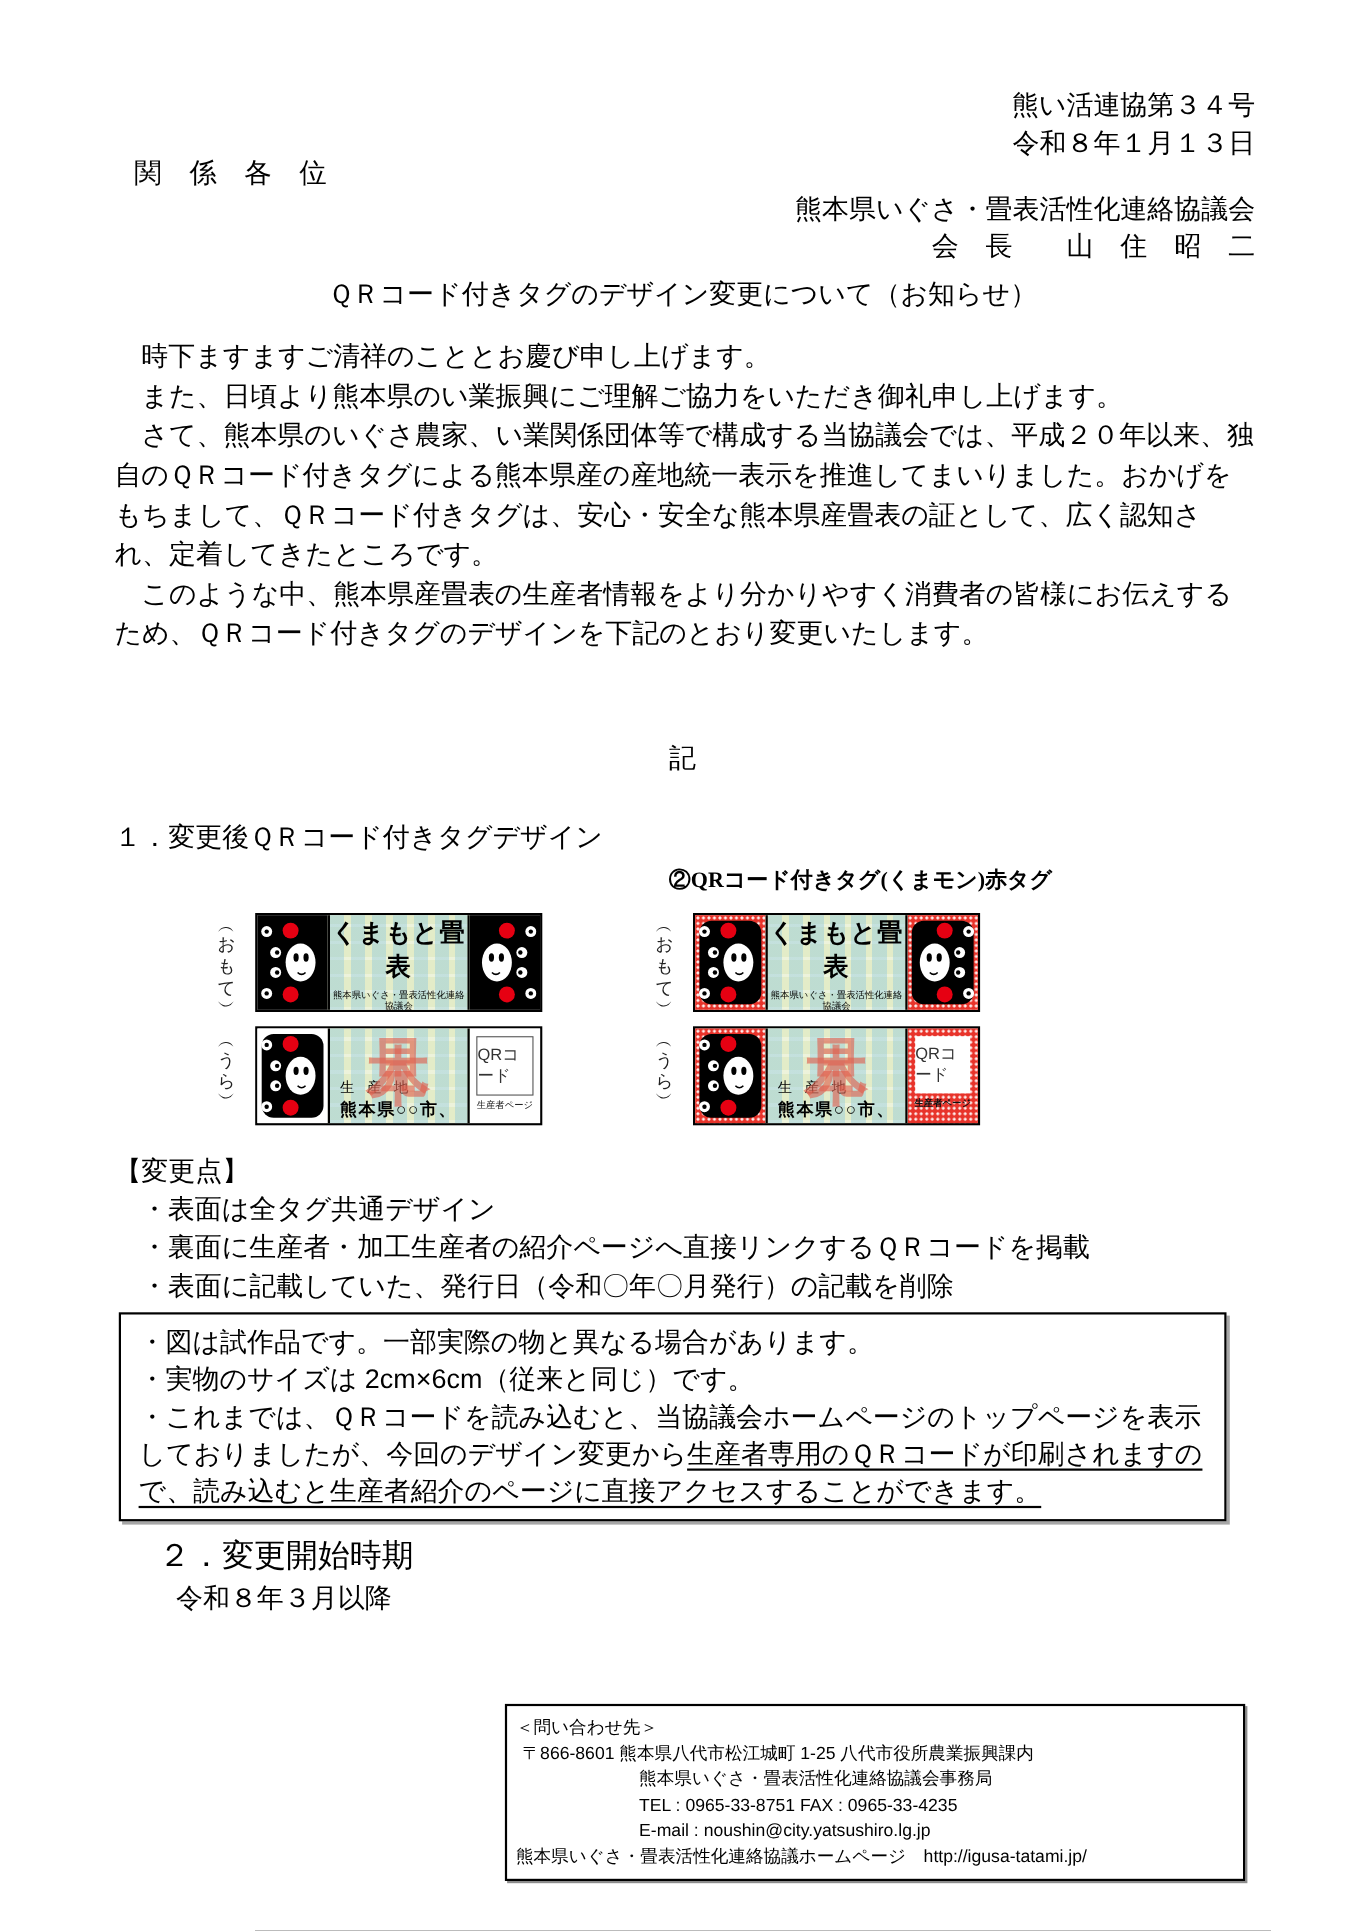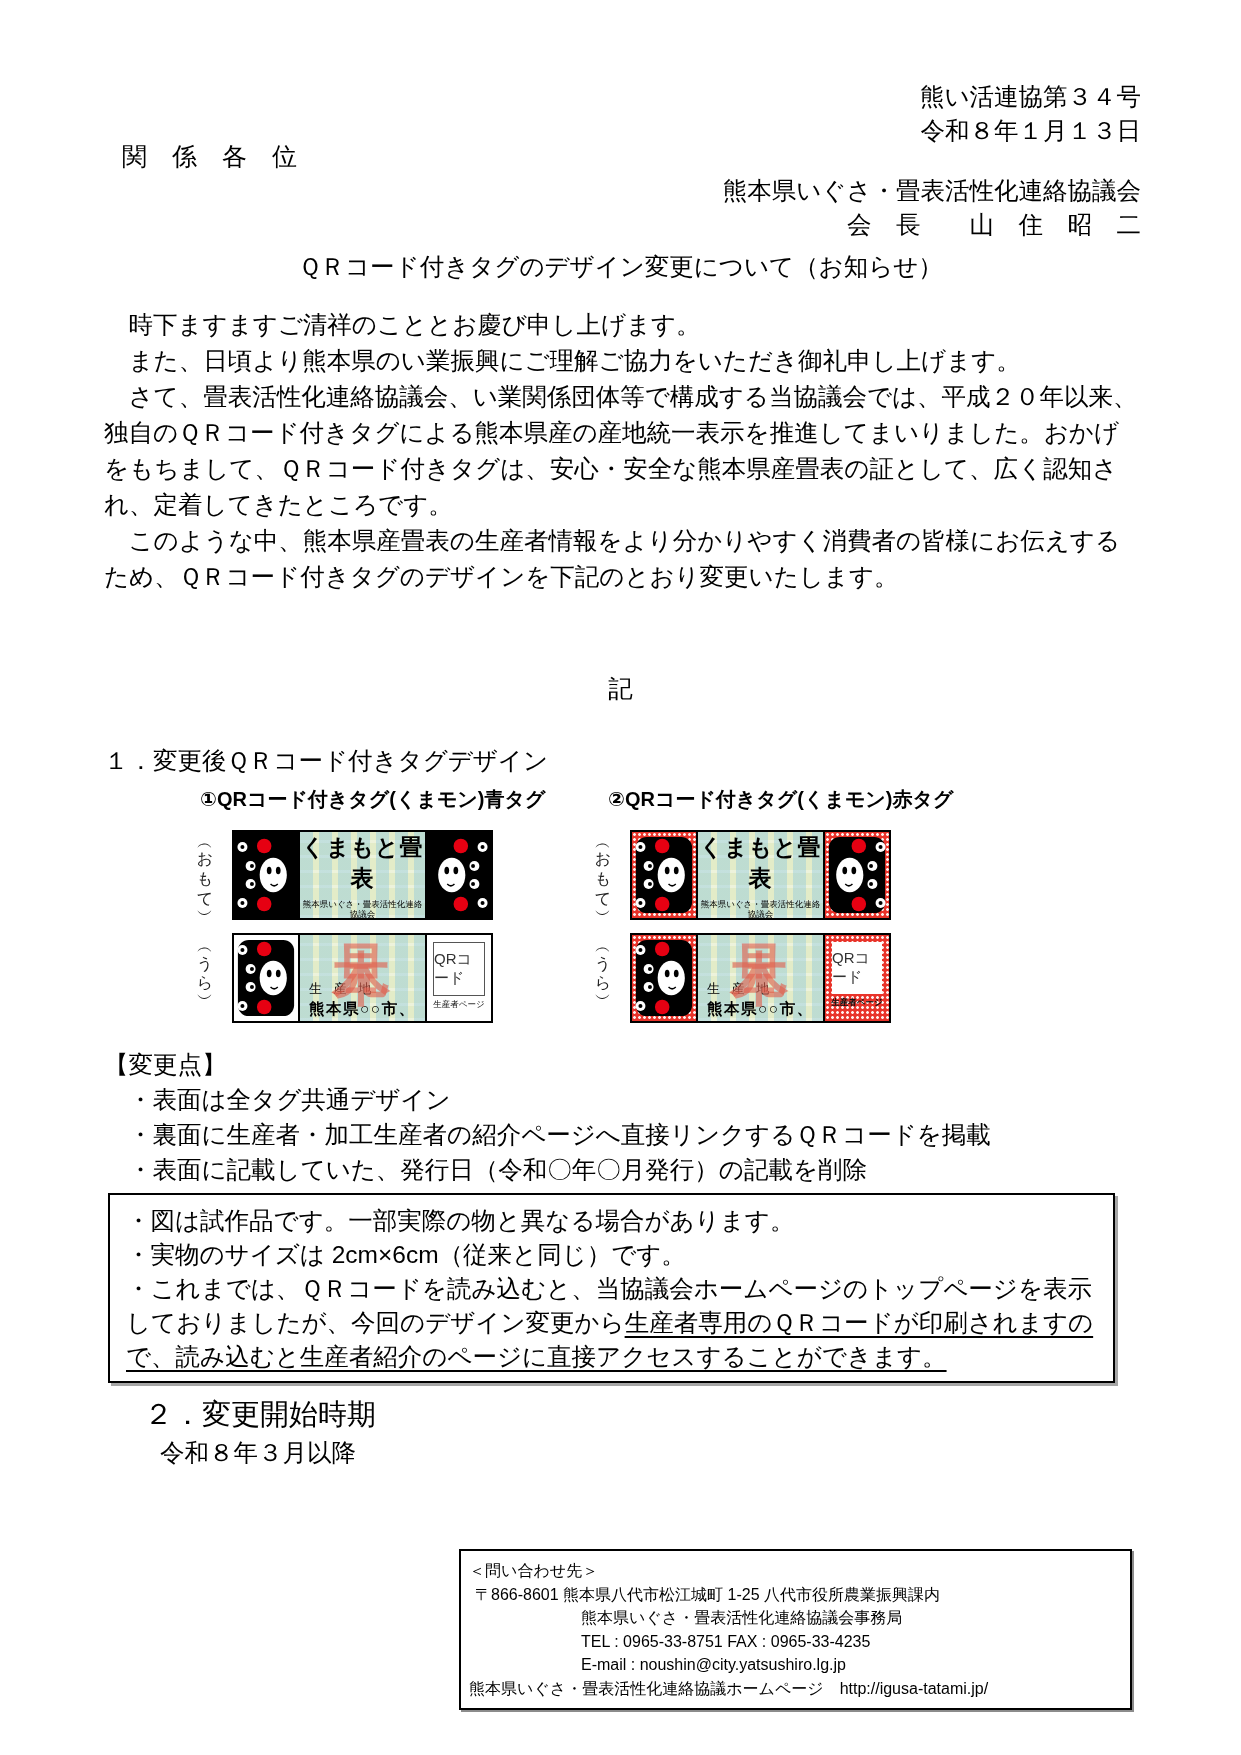--- a/index.html
+++ b/index.html
@@ -19,21 +19,21 @@
   .title { left:0; right:0; top:250px; text-align:center; font-size:24.5px; }
 
   .body-block { left:104px; top:307px; width:1036px; font-size:24.5px; line-height:36px; }
   .body-block p { margin:0; }
 
   .ki { left:0; right:0; top:672px; text-align:center; font-size:24.5px; }
 
   .sec1-heading { left:104px; top:744px; font-size:24.5px; }
   .tag-caption { top:786px; font-size:20px; font-weight:bold; }
   .tag-caption.blue-cap { left:200px; }
-  .tag-caption.red-cap  { left:608px; }
+  .tag-caption.red-cap  { left:608px;font-family:Liberation Serif, serif; }
 
   
   .tag-pair { position:absolute; top:830px; width:310px; height:196px; }
   .tag-pair.bluep { left:190px; }
   .tag-pair.redp  { left:588px; }
 
   .side-label {
     position:absolute; left:4px; writing-mode:vertical-rl;
     font-size:16px; letter-spacing:2px; color:#222;
   }
@@ -153,28 +153,27 @@
   <div class="abs org-block">
     <div>熊本県いぐさ・畳表活性化連絡協議会</div>
     <div>会　長　　山　住　昭　二</div>
   </div>
 
   <div class="abs title">ＱＲコード付きタグのデザイン変更について（お知らせ）</div>
 
   <div class="abs body-block">
     <p>　時下ますますご清祥のこととお慶び申し上げます。</p>
     <p>　また、日頃より熊本県のい業振興にご理解ご協力をいただき御礼申し上げます。</p>
-    <p>　さて、畳表活性化連絡協議会、い業関係団体等で構成する当協議会では、平成２０年以来、独自のＱＲコード付きタグによる熊本県産の産地統一表示を推進してまいりました。おかげをもちまして、ＱＲコード付きタグは、安心・安全な熊本県産畳表の証として、広く認知され、定着してきたところです。</p>
+    <p>　さて、熊本県のいぐさ農家、い業関係団体等で構成する当協議会では、平成２０年以来、独自のＱＲコード付きタグによる熊本県産の産地統一表示を推進してまいりました。おかげをもちまして、ＱＲコード付きタグは、安心・安全な熊本県産畳表の証として、広く認知され、定着してきたところです。</p>
     <p>　このような中、熊本県産畳表の生産者情報をより分かりやすく消費者の皆様にお伝えするため、ＱＲコード付きタグのデザインを下記のとおり変更いたします。</p>
   </div>
 
   <div class="abs ki">記</div>
 
   <div class="abs sec1-heading">１．変更後ＱＲコード付きタグデザイン</div>
-  <div class="abs tag-caption blue-cap">①QRコード付きタグ(くまモン)青タグ</div>
   <div class="abs tag-caption red-cap">②QRコード付きタグ(くまモン)赤タグ</div>
 
   <div class="tag-pair bluep">
     <div class="side-label front-label">（おもて）</div>
     <div class="tag front">
       <div class="cell blackbg">
           <svg class="kuma">
             <use href="#kuma-face"></use>
           </svg>
         </div>

